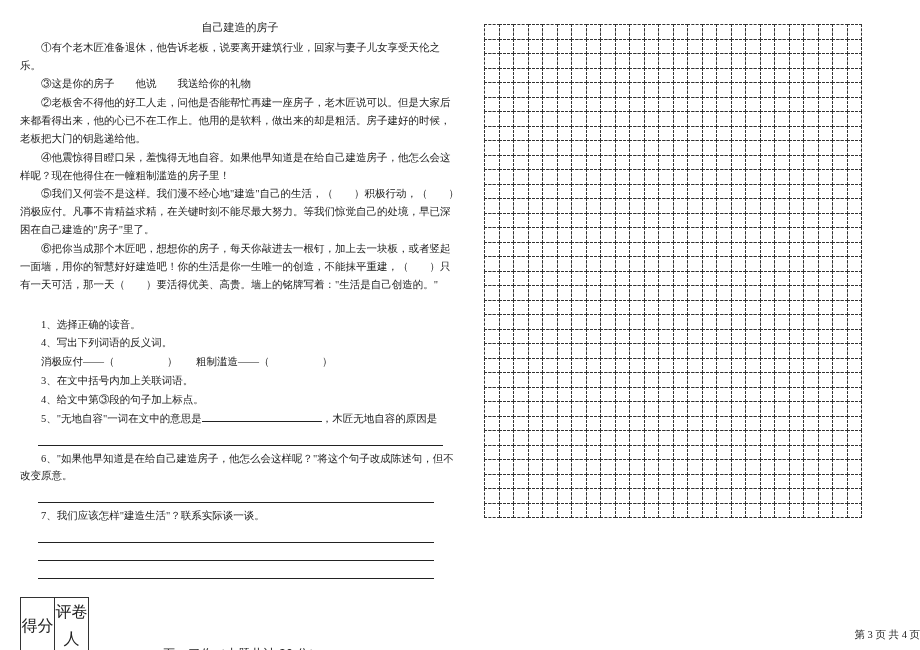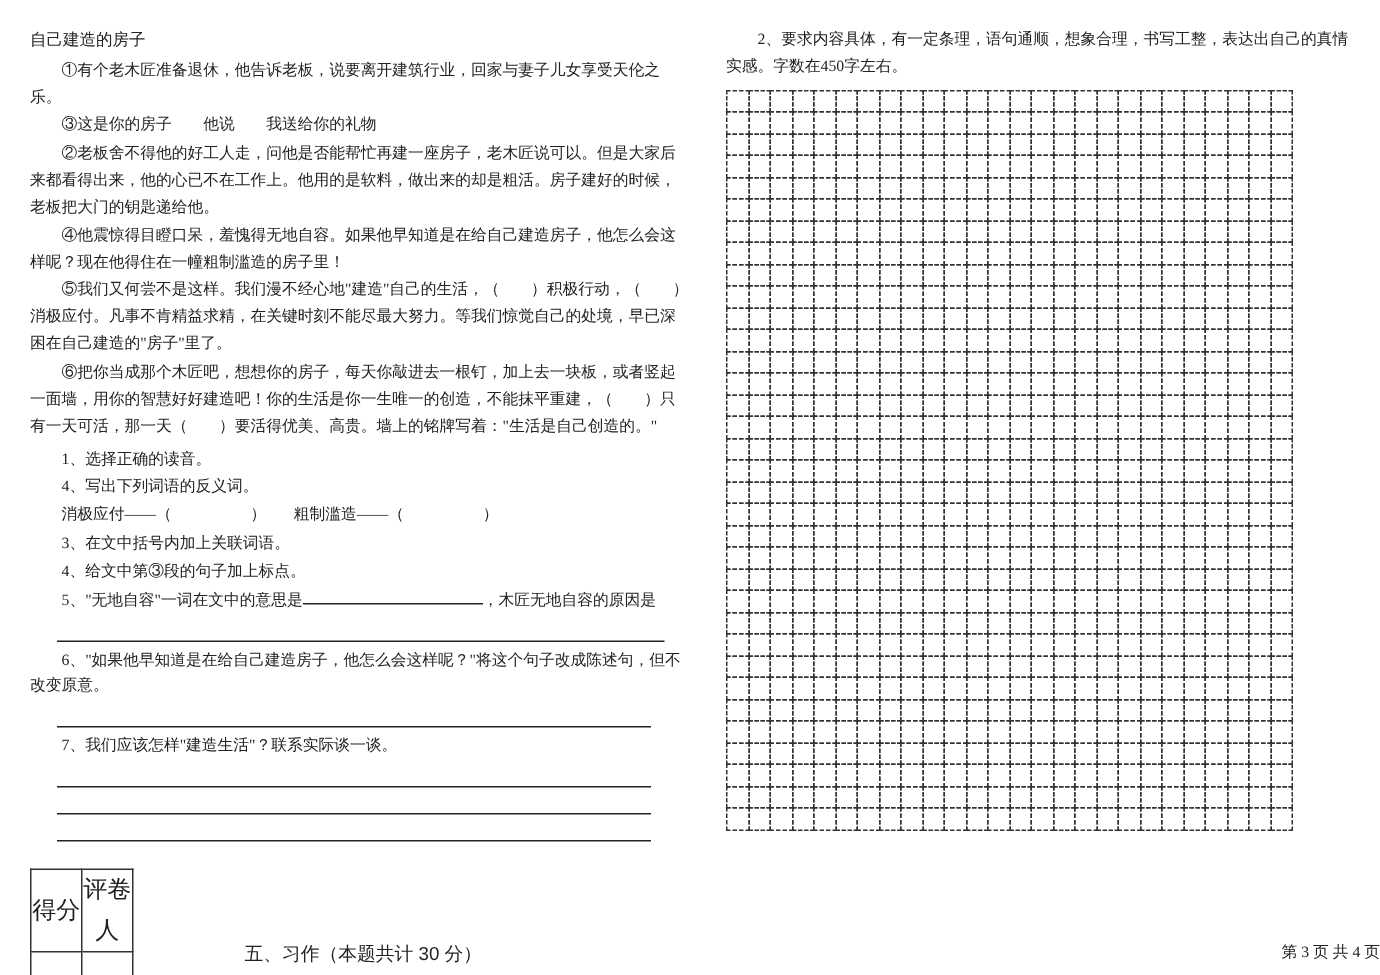--- a/index.html
+++ b/index.html
@@ -18,30 +18,31 @@
       gap: 24px;
       width: 100%;
     }
     .col {
       flex: 1;
       line-height: 1.7;
     }
     .col-left { flex: 0 0 440px; }
     .col-right { flex: 1; }
     .title-center {
+      text-align: center;
       font-size: 11px;
       margin-bottom: 2px;
     }
     .para {
       text-indent: 2em;
       margin-bottom: 1px;
       font-size: 10.5px;
     }
     .no-indent { text-indent: 0; }
-    .para-end { margin-bottom: 4px; }
+    .para-end { margin-bottom: 22px; }
     .q-item {
       font-size: 10.5px;
       margin: 1px 0;
       text-indent: 2em;
     }
     .uline {
       display: inline-block;
       border-bottom: 1px solid #222;
       height: 0.9em;
       vertical-align: baseline;
@@ -156,21 +157,20 @@
       </tbody>
         </table>
       <div class="section-title">五、习作（本题共计 30 分）</div>
     </div>
 
     <div class="q-item no-indent" style="margin-top:6px">1、写作文。</div>
 
   </div>
 
   <div class="col col-right">
-    <div class="para" style="text-indent:2em">2、要求内容具体，有一定条理，语句通顺，想象合理，书写工整，表达出自己的真情实感。字数在450字左右。</div>
 
     <div class="grid" id="writing-grid">
         <div class="grid-row">
           <div class="grid-cell"></div>
           <div class="grid-cell"></div>
           <div class="grid-cell"></div>
           <div class="grid-cell"></div>
           <div class="grid-cell"></div>
           <div class="grid-cell"></div>
           <div class="grid-cell"></div>

